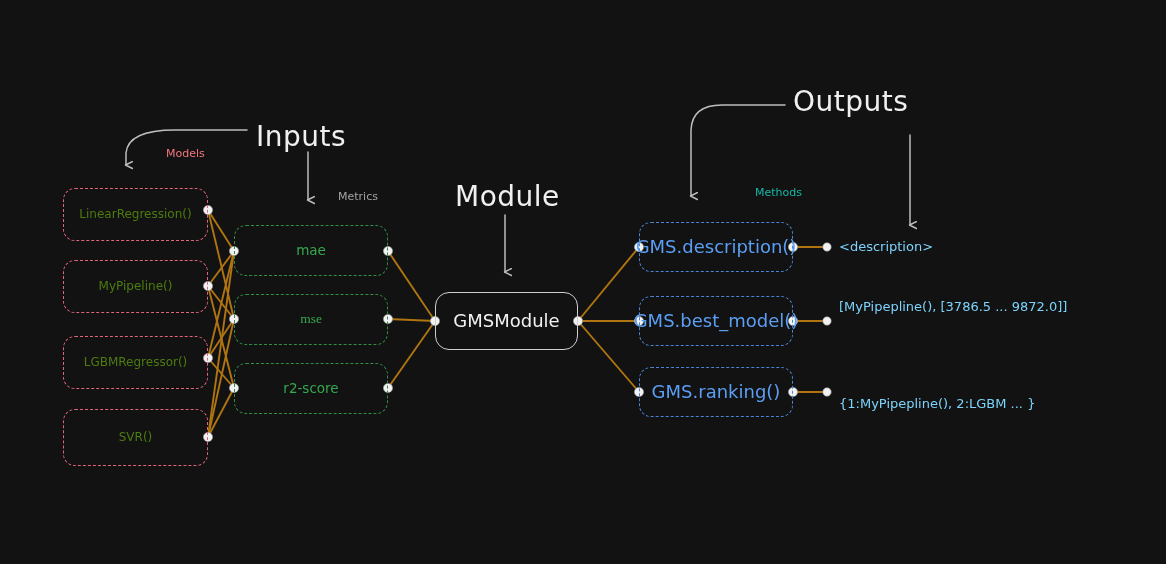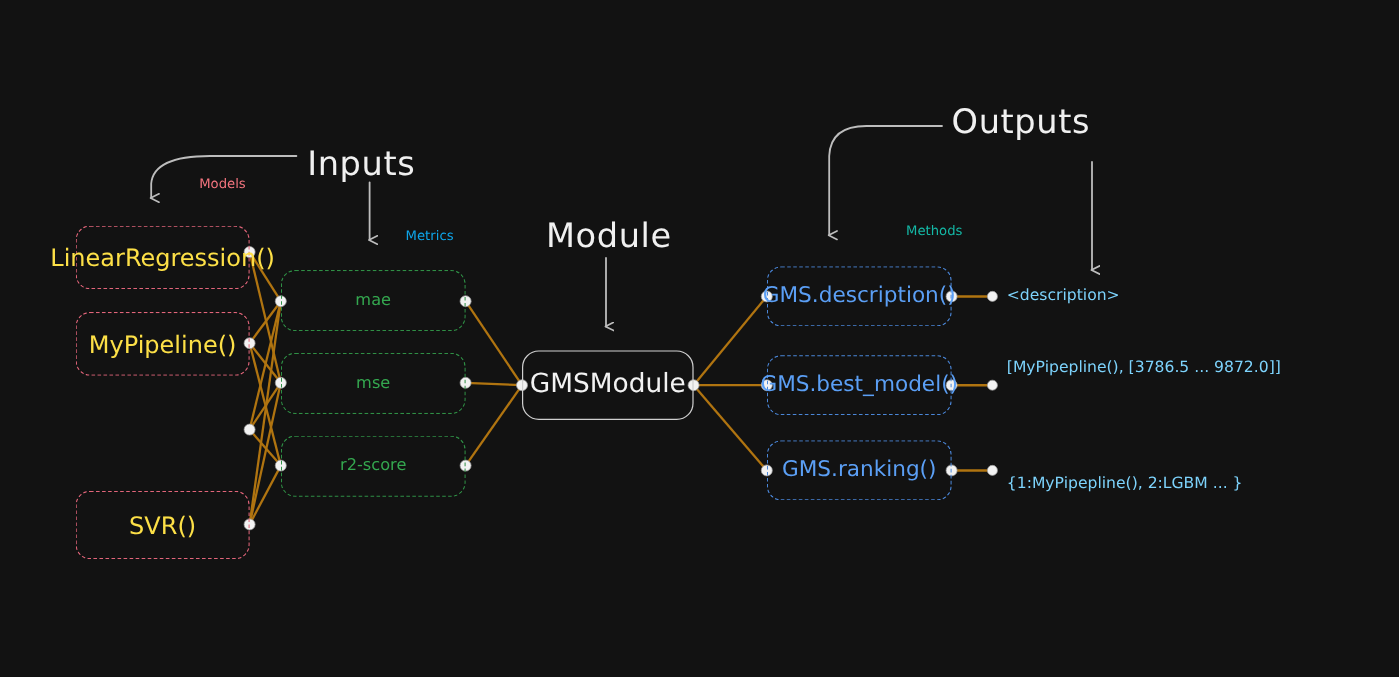--- a/index.html
+++ b/index.html
@@ -28,47 +28,47 @@
     box-sizing: border-box;
     display: flex;
     align-items: center;
     justify-content: center;
     border-radius: 12px;
     text-align: center;
     line-height: 1.1;
   }
   .box-models {
     border: 1.6px dashed #e2657a;
-    color: #fde047;
-    font-size: 20px;
+    color: #4d7c0f;
+    font-size: 12px;
   }
   .box-metrics {
     border: 1.6px dashed #2f8f45;
     color: #34a74f;
     font-size: 13.5px;
   }
   .box-methods {
     border: 1.6px dashed #4a86d8;
     color: #5b9ff5;
     font-size: 18px;
   }
   .box-module {
     border: 1.5px solid #cfcfcf;
     color: #f2f2f2;
-    font-size: 22px;
+    font-size: 18px;
     border-radius: 14px;
     align-items: center;
   }
   .group-label {
     position: absolute;
     font-size: 11px;
     white-space: nowrap;
   }
   .label-models { color: #f4757f; }
-  .label-metrics { color: #0ea5e9; }
+  .label-metrics { color: #a3a3a3; }
   .label-methods { color: #14b8a6; }
   .big-label {
     position: absolute;
     color: #f0f0f0;
     font-size: 28px;
     white-space: nowrap;
     letter-spacing: 0.5px;
   }
   .out-text {
     position: absolute;
@@ -170,28 +170,31 @@
   <div class="group-label label-models" style="left:166px; top:147px;">Models</div>
   <div class="group-label label-metrics" style="left:338px; top:190px;">Metrics</div>
   <div class="group-label label-methods" style="left:755px; top:186px;">Methods</div>
 
   <div class="node-box box-models" style="left:63px; top:188px; width:145px; height:53px;">
     <span>LinearRegression()</span>
   </div>
   <div class="node-box box-models" style="left:63px; top:260px; width:145px; height:53px;">
     <span>MyPipeline()</span>
   </div>
+  <div class="node-box box-models" style="left:63px; top:336px; width:145px; height:53px;">
+    <span>LGBMRegressor()</span>
+  </div>
   <div class="node-box box-models" style="left:63px; top:409px; width:145px; height:57px;">
     <span>SVR()</span>
   </div>
 
   <div class="node-box box-metrics" style="left:234px; top:225px; width:154px; height:51px;">
     <span>mae</span>
   </div>
-  <div class="node-box box-metrics" style="left:234px; top:294px; width:154px; height:51px;">
+  <div class="node-box box-metrics" style="left:234px; top:294px; width:154px; height:51px;font-family:Liberation Serif, serif;">
     <span>mse</span>
   </div>
   <div class="node-box box-metrics" style="left:234px; top:363px; width:154px; height:51px;">
     <span>r2-score</span>
   </div>
 
   <div class="node-box box-module" style="left:435px; top:292px; width:143px; height:58px;">
     <span>GMSModule</span>
   </div>
 

